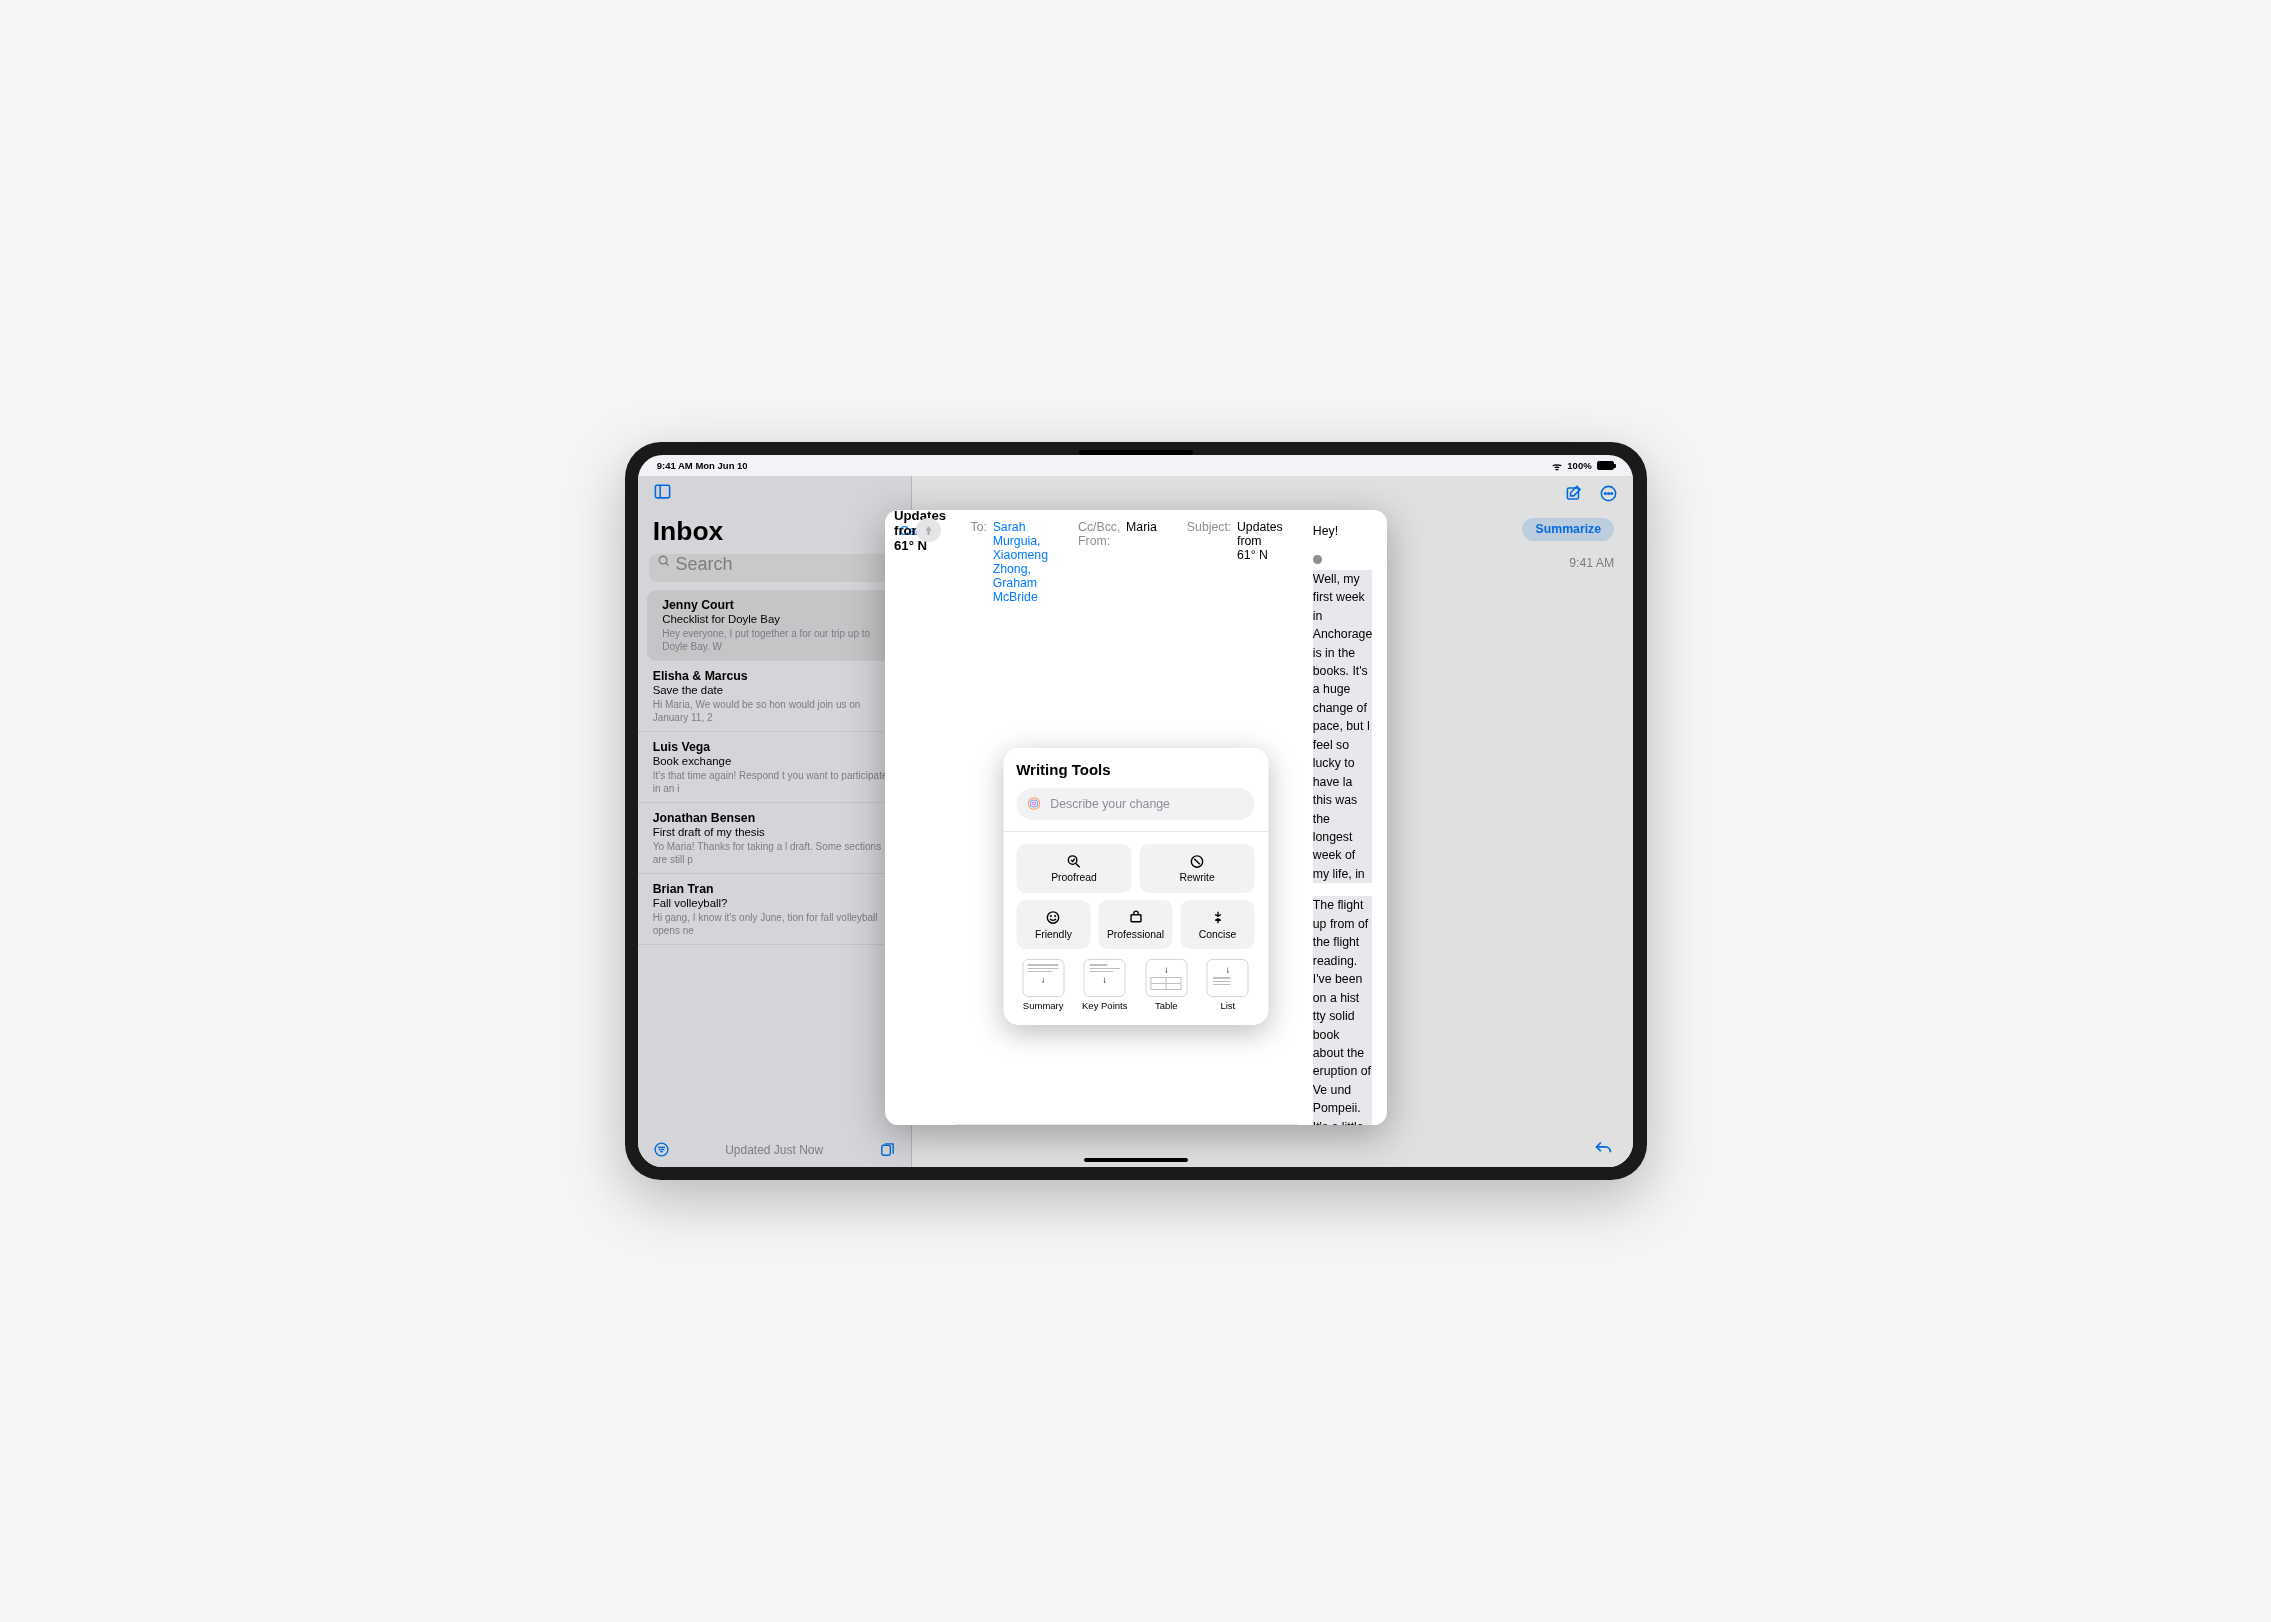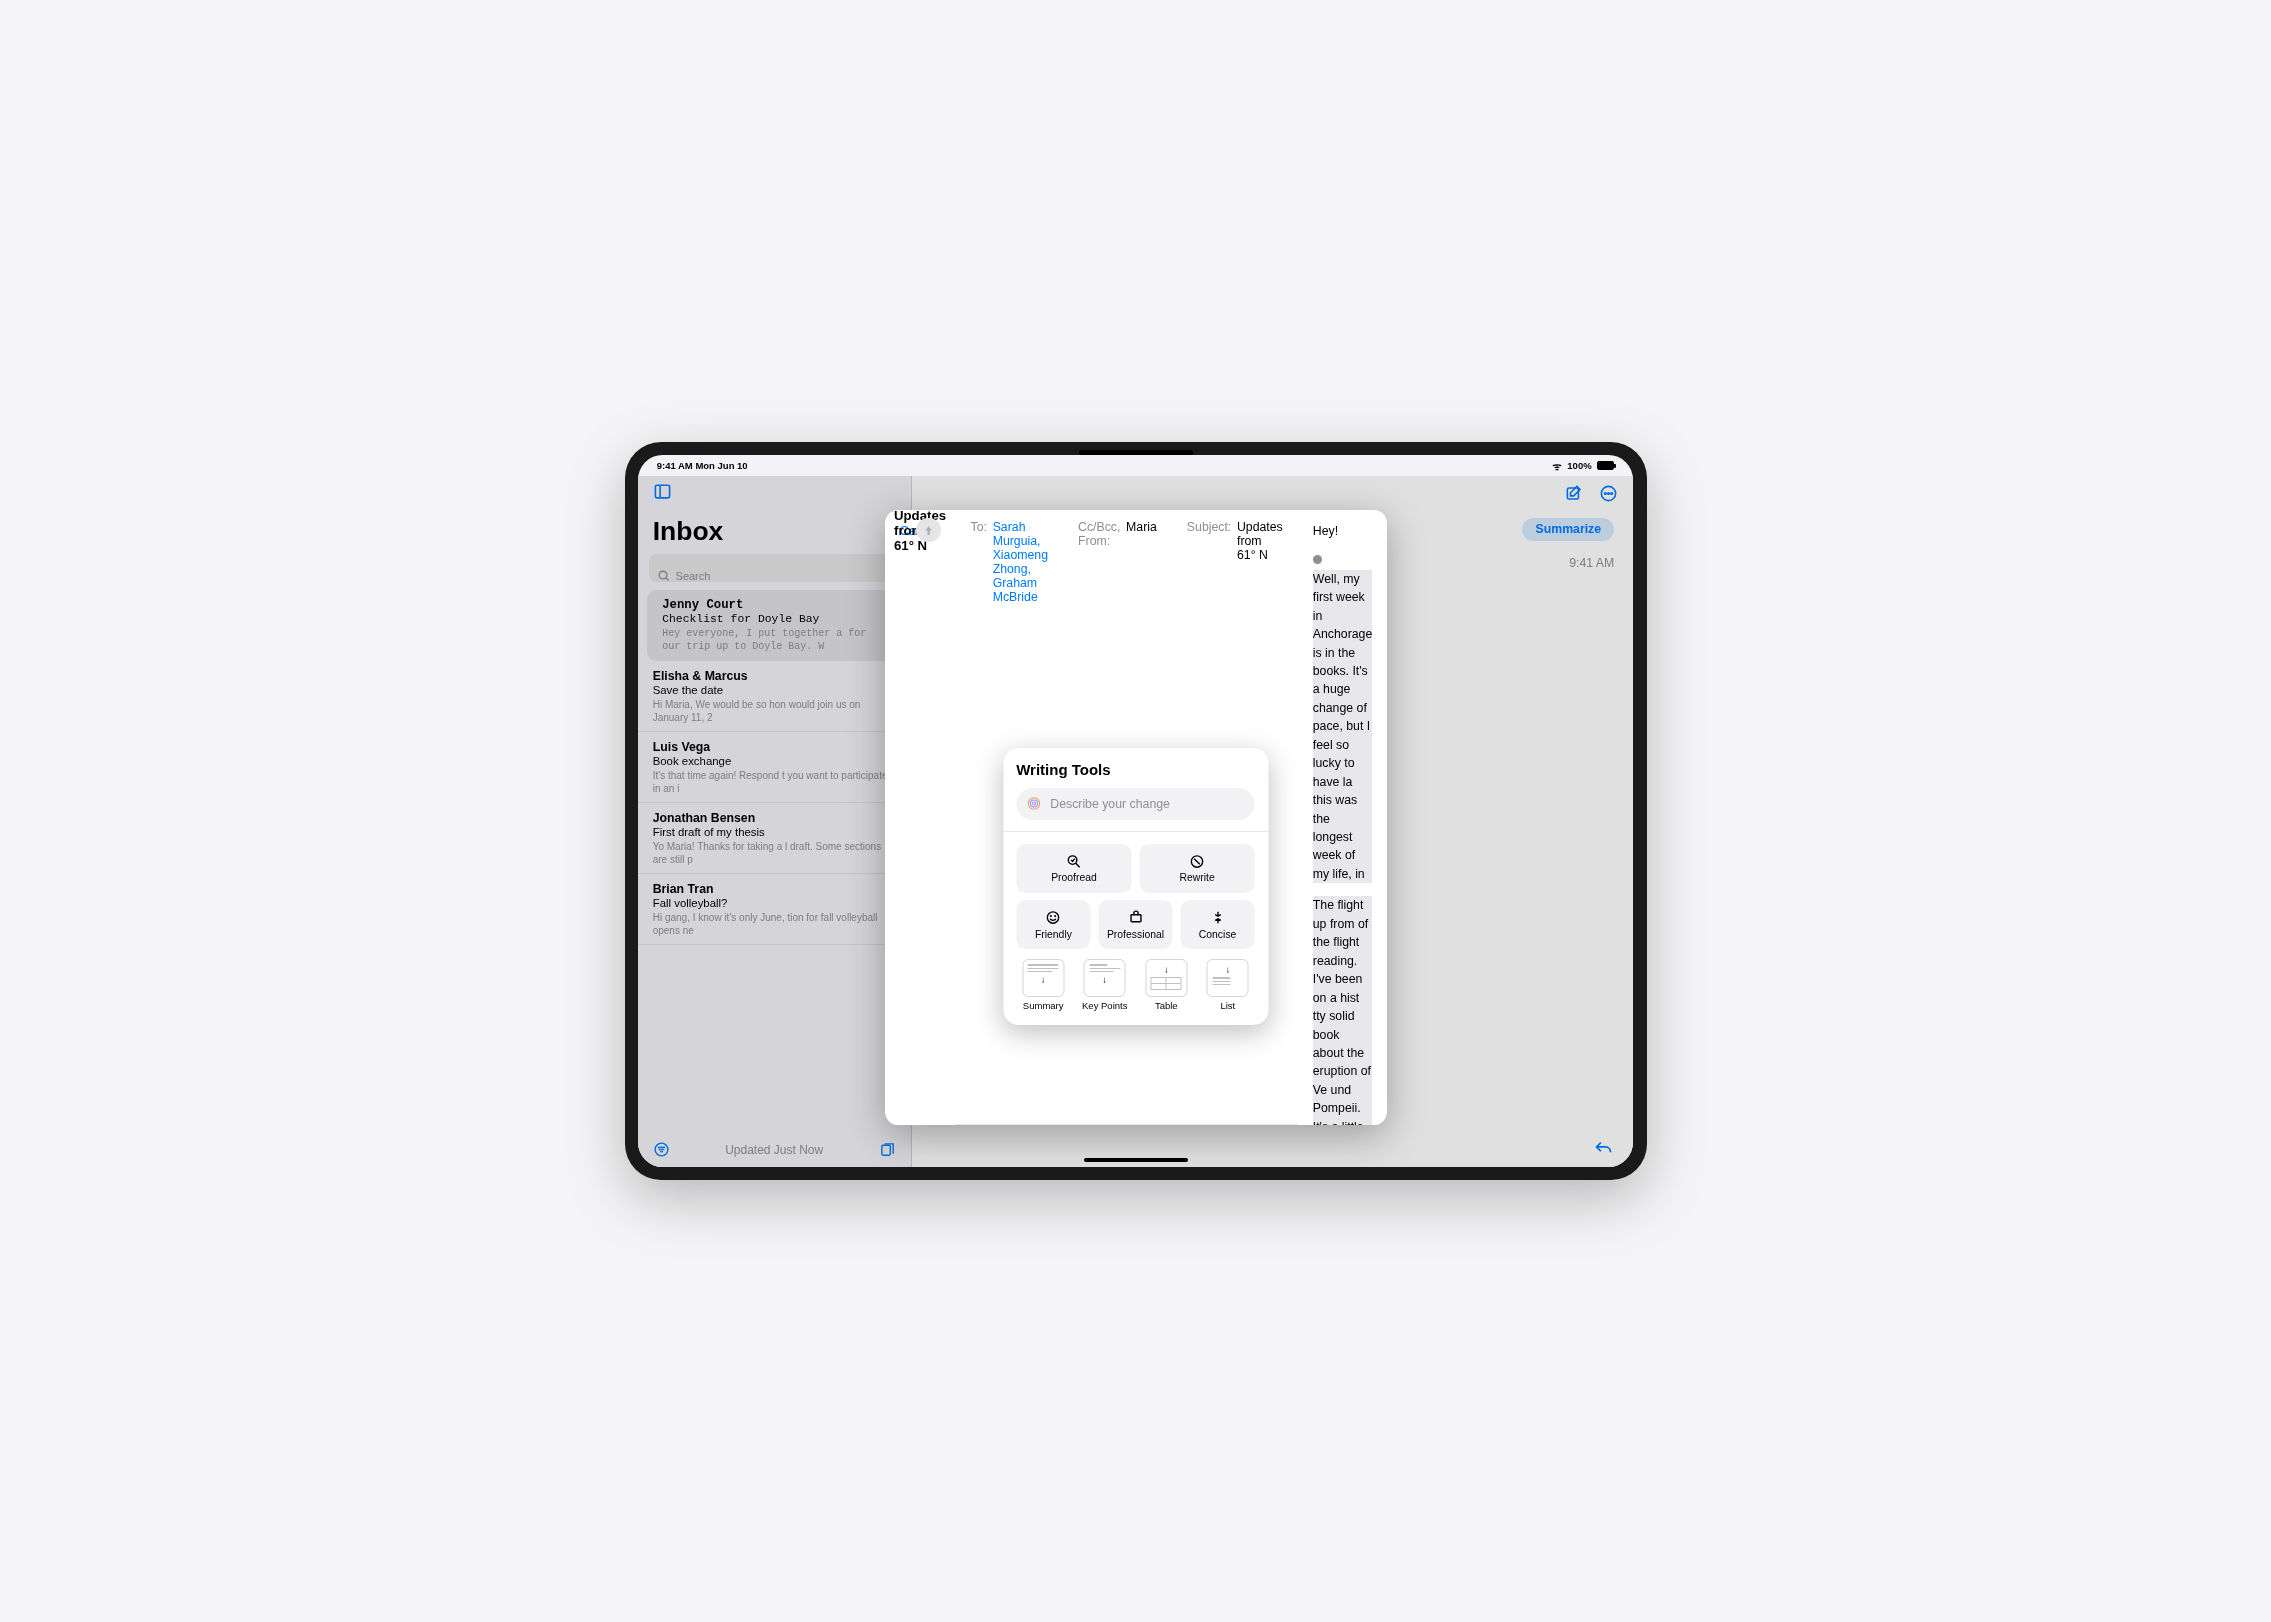--- a/index.html
+++ b/index.html
@@ -111,39 +111,38 @@
   font-weight: 700;
   padding: 5.7px 15px 7.6px;
   color: #000;
 }
 .search-bar {
   margin: 0 11.4px 7.6px;
   height: 28px;
   background: #e4e4e6;
   border-radius: 7.6px;
   display: flex;
-  align-items: flex-end;
+  align-items: flex-start;
   padding: 0 7.6px;
   gap: 5.7px;
   color: #8e8e93;
-  font-size: 11px;
+  font-size: 18px;
 }
 .message-list {
   flex: 1;
   overflow: hidden;
 }
 .message-item {
   padding: 7.6px 15px 7.6px 15px;
   border-bottom: 0.9px solid #e0e0e0;
 }
 .message-item.selected {
   background: #e0e0e3;
   border-radius: 9.5px;
   margin: 0 9.5px;
-  font-family: Liberation Mono, monospace;
 }
 .msg-sender { font-size: 12.3px; font-weight: 700; color: #000; }
 .msg-subject { font-size: 11.4px; color: #000; margin-top: 0.9px; }
 .msg-preview { font-size: 10px; color: #8e8e93; margin-top: 2px; line-height: 1.3; max-height: 26.5px; overflow: hidden; }
 .sidebar-footer {
   height: 34px;
   display: flex;
   align-items: center;
   justify-content: space-between;
   padding: 0 15px;

